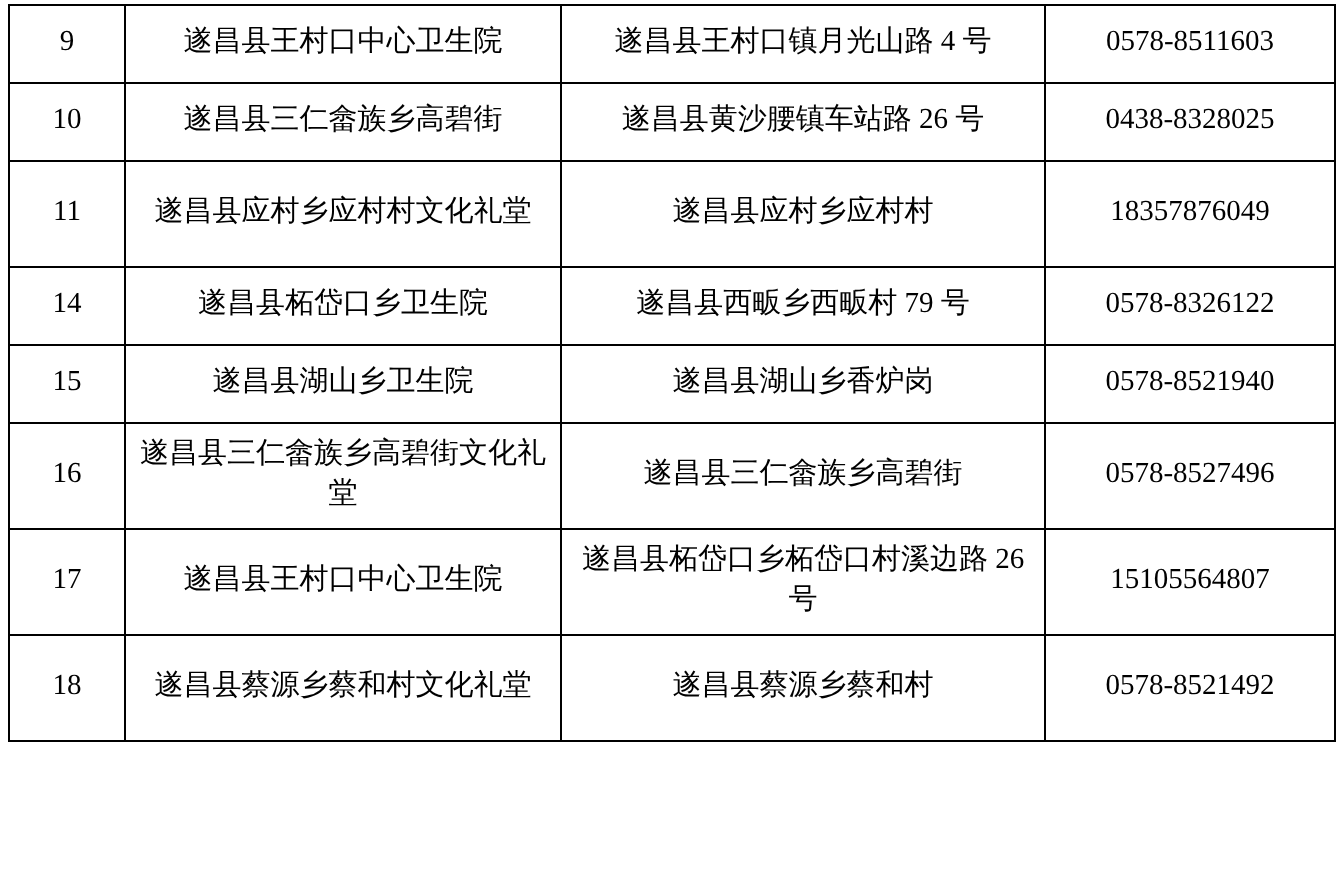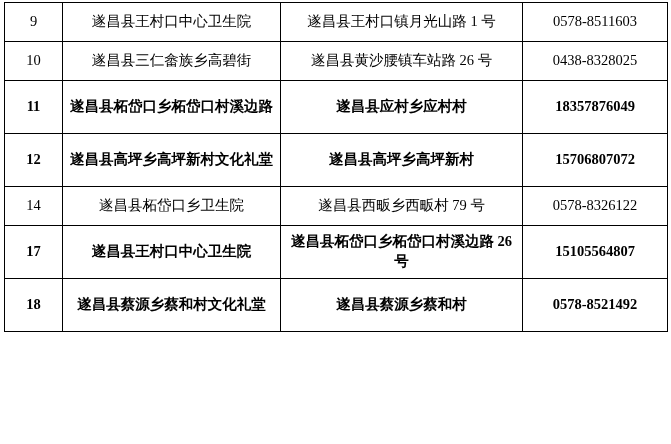--- a/index.html
+++ b/index.html
@@ -44,64 +44,70 @@
     font-size: 15px;
   }
   td.name-cell,
   td.addr-cell {
     font-size: 14.5px;
   }
   td.phone-cell {
     font-size: 15px;
     font-family: "Liberation Serif", "DejaVu Serif", serif;
   }
-  .row-tall td { height: 44px; font-weight: bold; }
+  .row-tall td { height: 44px; }
   .row-normal td { height: 30px; }
 </style>
 </head>
 <body>
 
 <div class="sheet">
   <table class="contact-table">
     <colgroup>
       <col class="c-index">
       <col class="c-name">
       <col class="c-addr">
       <col class="c-phone">
     </colgroup>
     <tbody>
       <tr class="row-normal">
         <td class="index-cell">9</td>
         <td class="name-cell">遂昌县王村口中心卫生院</td>
-        <td class="addr-cell">遂昌县王村口镇月光山路 1 号</td>
+        <td class="addr-cell">遂昌县王村口镇月光山路 4 号</td>
         <td class="phone-cell">0578-8511603</td>
       </tr>
       <tr class="row-normal">
         <td class="index-cell">10</td>
         <td class="name-cell">遂昌县三仁畲族乡高碧街</td>
         <td class="addr-cell">遂昌县黄沙腰镇车站路 26 号</td>
         <td class="phone-cell">0438-8328025</td>
       </tr>
       <tr class="row-tall">
         <td class="index-cell">11</td>
-        <td class="name-cell">遂昌县柘岱口乡柘岱口村溪边路</td>
+        <td class="name-cell">遂昌县应村乡应村村文化礼堂</td>
         <td class="addr-cell">遂昌县应村乡应村村</td>
         <td class="phone-cell">18357876049</td>
-      </tr>
-      <tr class="row-tall">
-        <td class="index-cell">12</td>
-        <td class="name-cell">遂昌县高坪乡高坪新村文化礼堂</td>
-        <td class="addr-cell">遂昌县高坪乡高坪新村</td>
-        <td class="phone-cell">15706807072</td>
       </tr>
       <tr class="row-normal">
         <td class="index-cell">14</td>
         <td class="name-cell">遂昌县柘岱口乡卫生院</td>
         <td class="addr-cell">遂昌县西畈乡西畈村 79 号</td>
         <td class="phone-cell">0578-8326122</td>
+      </tr>
+      <tr class="row-normal">
+        <td class="index-cell">15</td>
+        <td class="name-cell">遂昌县湖山乡卫生院</td>
+        <td class="addr-cell">遂昌县湖山乡香炉岗</td>
+        <td class="phone-cell">0578-8521940</td>
+      </tr>
+      <tr class="row-tall">
+        <td class="index-cell">16</td>
+        <td class="name-cell">遂昌县三仁畲族乡高碧街文化礼堂</td>
+        <td class="addr-cell">遂昌县三仁畲族乡高碧街</td>
+        <td class="phone-cell">0578-8527496</td>
       </tr>
       <tr class="row-tall">
         <td class="index-cell">17</td>
         <td class="name-cell">遂昌县王村口中心卫生院</td>
         <td class="addr-cell">遂昌县柘岱口乡柘岱口村溪边路 26 号</td>
         <td class="phone-cell">15105564807</td>
       </tr>
       <tr class="row-tall">
         <td class="index-cell">18</td>
         <td class="name-cell">遂昌县蔡源乡蔡和村文化礼堂</td>

